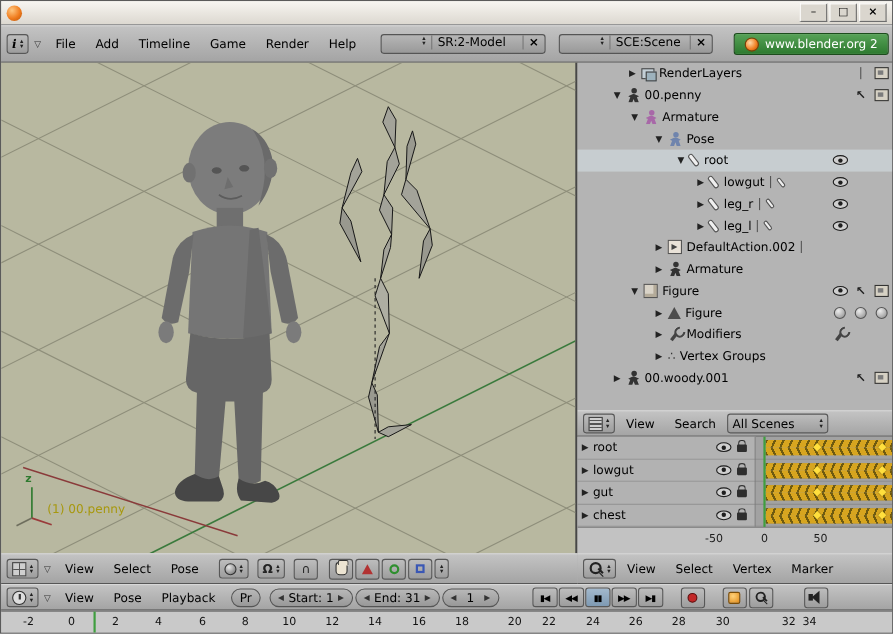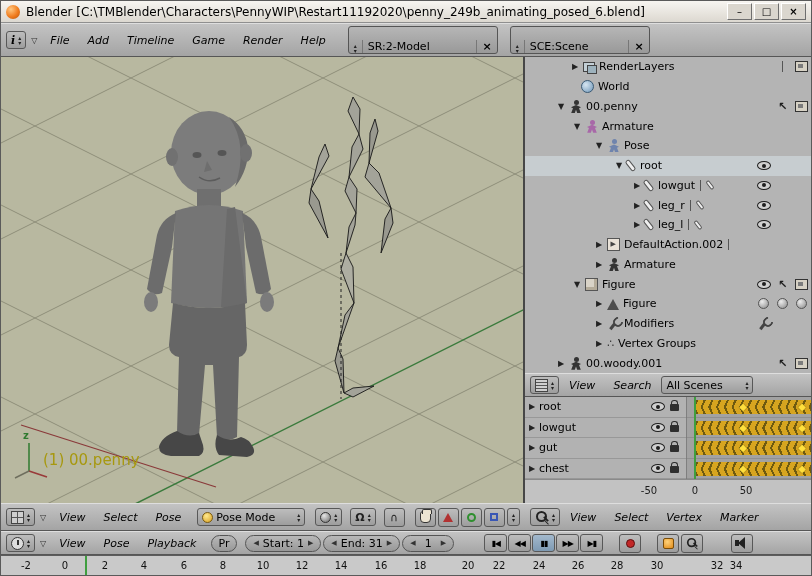--- a/index.html
+++ b/index.html
@@ -17,30 +17,30 @@
     background:radial-gradient(circle at 35% 32%,#ffc780,#f07c1e 55%,#b65208);}
   .title-text{font-size:12px;white-space:nowrap;overflow:hidden;}
   .win-controls{margin-left:auto;display:flex;gap:2px;}
   .win-btn{width:25px;height:17px;background:#dad6ce;border:1px solid;
     border-color:#ffffff #6e6e6e #6e6e6e #ffffff;display:flex;align-items:center;
     justify-content:center;font-size:10px;line-height:1;cursor:default;}
   
   .hdr{position:absolute;display:flex;align-items:center;gap:2px;padding:0 5px;
     background:linear-gradient(#c3c3c3,#a4a4a4);
     border-top:1px solid #dedede;border-bottom:1px solid #565656;}
-  .menu{padding:0 8px;white-space:nowrap;font-style:italic;}
+  .menu{padding:0 8px;white-space:nowrap;}
   .collapse{font-size:8px;color:#333;padding:0 3px;}
   .btn{display:inline-flex;align-items:center;gap:3px;height:18px;padding:0 4px;
     background:linear-gradient(#bdbdbd,#9d9d9d);border:1px solid #585858;border-radius:3px;}
   .stepper{display:inline-flex;flex-direction:column;font-size:6px;line-height:5px;color:#222;}
   .pill{display:inline-flex;align-items:center;gap:4px;height:17px;padding:0 7px;
     background:linear-gradient(#b8b8b8,#989898);border:1px solid #555;border-radius:9px;white-space:nowrap;}
   .arr{font-size:7px;color:#333;}
-  .combo{display:inline-flex;align-items:flex-end;height:28px;border:1px solid #555;
-    border-radius:3px;background:linear-gradient(#b6b6b6,#999);overflow:hidden;}
+  .combo{display:inline-flex;align-items:flex-start;height:18px;border:1px solid #555;
+    border-radius:3px;background:linear-gradient(#b6b6b6,#999);overflow:hidden;padding-left:32px;}
   .combo .seg{display:flex;align-items:center;padding:0 5px;}
   .combo .seg + .seg{border-left:1px solid #777;}
   .version-btn{margin-left:auto;display:inline-flex;align-items:center;gap:5px;height:20px;
     padding:0 9px;border-radius:3px;border:1px solid #1c4c1c;color:#fff;
     background:linear-gradient(#57a257,#2d7a2f);}
   .version-logo{width:13px;height:13px;border-radius:50%;
     background:radial-gradient(circle at 35% 35%,#ffd9a8,#f07c1e 60%,#a34a07);border:1px solid #7c3f08;}
   
   .ic{display:inline-block;position:relative;flex:none;}
   .grid-ic{width:13px;height:13px;border:1px solid #444;background:
@@ -53,21 +53,21 @@
   .key-ic{width:14px;height:14px;}
   .key-ic::before{content:"";position:absolute;left:1px;top:1px;width:7px;height:7px;
     border:2px solid #222;border-radius:50%;}
   .key-ic::after{content:"";position:absolute;left:8px;top:8px;width:6px;height:2px;
     background:#222;transform:rotate(45deg);box-shadow:3px 2px 0 -0.5px #222;}
   .i-glyph{font-weight:bold;font-style:italic;font-family:"DejaVu Serif",serif;}
   .close-x{font-weight:bold;}
   
   .vp3d{position:absolute;left:0;top:56px;width:524px;height:446px;background:#b8b8a0;
     border-right:2px solid #474747;overflow:hidden;}
-  .vp-overlay{position:absolute;left:42px;bottom:34px;color:#a7980f;font-size:15px;}
+  .vp-overlay{position:absolute;left:42px;bottom:34px;color:#a7980f;font-size:11px;}
   .axis-z{position:absolute;left:22px;bottom:62px;color:#2f7a2f;font-size:10px;font-weight:bold;}
   .vp-hdr{left:0;top:502px;width:524px;height:28px;}
   .mode-ic{width:11px;height:11px;border-radius:50%;border:1px solid #7a5a10;
     background:radial-gradient(circle at 38% 32%,#ffe98f,#d8a020);}
   .sphere-ic{width:11px;height:11px;border-radius:50%;border:1px solid #333;
     background:radial-gradient(circle at 35% 30%,#e6e6e6,#6a6a6a);}
   .pivot-ic{font-size:11px;font-weight:bold;color:#222;}
   .snap-ic{font-size:11px;color:#222;}
   .hand-ic{width:11px;height:12px;background:#ece4d2;border:1px solid #333;
     border-radius:3px 3px 4px 4px;}
@@ -166,21 +166,20 @@
   .tl-cursor{position:absolute;left:84px;top:0;bottom:0;width:2px;background:#3f9e3f;}
   .info-hdr{left:0;top:22px;width:812px;height:34px;}
 </style>
 </head>
 <body>
 
 <div id="app">
 
   <div class="titlebar">
     <span class="blogo ic"></span>
-    <span class="title-text">Blender [C:\TMBlender\Characters\PennyWIP\Restart11192020\penny_249b_animating_posed_6.blend]</span>
     <span class="win-controls">
       <span class="win-btn">–</span>
       <span class="win-btn">□</span>
       <span class="win-btn close-x">×</span>
     </span>
   </div>
 
   <div class="hdr info-hdr">
     <span class="btn">
       <span class="i-glyph">i</span>
@@ -208,20 +207,24 @@
     </span>
     <span class="combo" style="margin-left:10px;min-width:140px">
       <span class="seg">
           <span class="stepper">
             <span>▴</span>
             <span>▾</span>
           </span>
         </span>
       <span class="seg" style="flex:1">SCE:Scene</span>
       <span class="seg close-x">×</span>
+    </span>
+    <span class="version-btn">
+      <span class="version-logo ic"></span>
+      <span>www.blender.org 2</span>
     </span>
   </div>
 
   <div class="vp3d">
     <svg width="524" height="446" viewBox="0 0 524 446">
 
       <g stroke="#8e8e7a" stroke-width="1">
         <line x1="0" y1="-10" x2="524" y2="-272"></line>
           <line x1="0" y1="86" x2="524" y2="-176"></line>
         <line x1="0" y1="182" x2="524" y2="-80"></line>
@@ -294,28 +297,20 @@
       <span class="ic grid-ic"></span>
       <span class="stepper">
           <span>▴</span>
           <span>▾</span>
         </span>
     </span>
     <span class="collapse">▽</span>
     <span class="menu">View</span>
     <span class="menu">Select</span>
     <span class="menu">Pose</span>
-    <span class="btn" style="margin-left:6px;min-width:108px">
-      <span class="ic mode-ic"></span>
-      <span style="flex:1">Pose Mode</span>
-      <span class="stepper">
-          <span>▴</span>
-          <span>▾</span>
-        </span>
-    </span>
     <span class="btn" style="margin-left:8px">
       <span class="ic sphere-ic"></span>
       <span class="stepper">
           <span>▴</span>
           <span>▾</span>
         </span>
     </span>
     <span class="btn" style="margin-left:6px">
       <span class="pivot-ic">Ω</span>
       <span class="stepper">
@@ -356,24 +351,20 @@
           <span class="slot"></span>
           <span class="slot">
             <span class="pipe"></span>
           </span>
           <span class="slot">
             <span class="img-ic"></span>
           </span>
         </span>
     </div>
 
-    <div class="orow" style="padding-left:54px">
-      <span class="oic oic-world"></span>
-      <span class="olabel">World</span>
-    </div>
 
     <div class="orow" style="padding-left:30px">
       <span class="tri">▼</span>
       <span class="oic oic-person"></span>
       <span class="olabel">00.penny</span>
       <span class="rslots">
           <span class="slot"></span>
           <span class="slot">
             <span class="cursor-ic">↖</span>
           </span>

